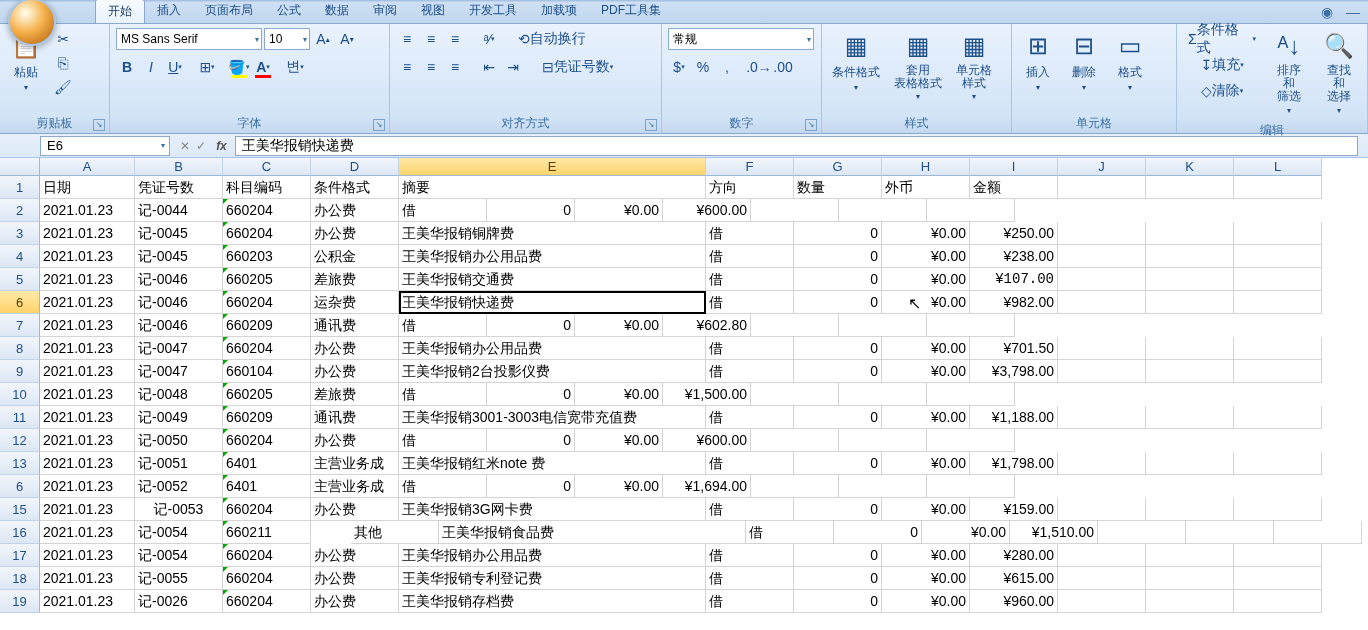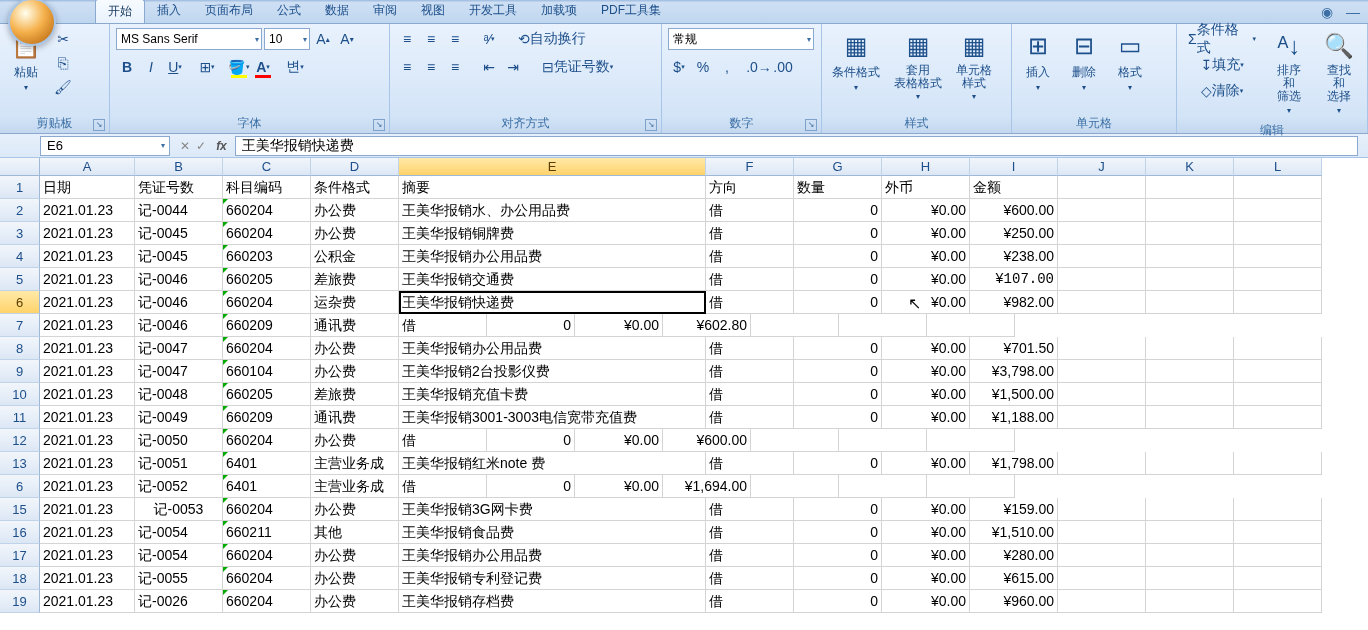--- a/index.html
+++ b/index.html
@@ -310,21 +310,20 @@
         <div class="gc" style="width: 88px;">金额</div>
         <div class="gc" style="width: 88px;"></div>
         <div class="gc" style="width: 88px;"></div>
         <div class="gc" style="width: 88px;"></div>
       </div>
       <div class="gr">
         <div class="gc" style="width: 95px;">2021.01.23</div>
         <div class="gc" style="width: 88px;">记-0044</div>
         <div class="gc tri" style="width: 88px;">660204</div>
         <div class="gc" style="width: 88px;">办公费</div>
-        <div class="gc" style="width: 307px;">王美华报销水、办公用品费</div>
         <div class="gc" style="width: 88px;">借</div>
         <div class="gc r" style="width: 88px;">0</div>
         <div class="gc r" style="width: 88px;">¥0.00</div>
         <div class="gc r" style="width: 88px;">¥600.00</div>
         <div class="gc" style="width: 88px;"></div>
         <div class="gc" style="width: 88px;"></div>
         <div class="gc" style="width: 88px;"></div>
       </div>
       <div class="gr">
         <div class="gc" style="width: 95px;">2021.01.23</div>
@@ -421,21 +420,20 @@
         <div class="gc r" style="width: 88px;">¥3,798.00</div>
         <div class="gc" style="width: 88px;"></div>
         <div class="gc" style="width: 88px;"></div>
         <div class="gc" style="width: 88px;"></div>
       </div>
       <div class="gr">
         <div class="gc" style="width: 95px;">2021.01.23</div>
         <div class="gc" style="width: 88px;">记-0048</div>
         <div class="gc tri" style="width: 88px;">660205</div>
         <div class="gc" style="width: 88px;">差旅费</div>
-        <div class="gc" style="width: 307px;">王美华报销充值卡费</div>
         <div class="gc" style="width: 88px;">借</div>
         <div class="gc r" style="width: 88px;">0</div>
         <div class="gc r" style="width: 88px;">¥0.00</div>
         <div class="gc r" style="width: 88px;">¥1,500.00</div>
         <div class="gc" style="width: 88px;"></div>
         <div class="gc" style="width: 88px;"></div>
         <div class="gc" style="width: 88px;"></div>
       </div>
       <div class="gr">
         <div class="gc" style="width: 95px;">2021.01.23</div>
@@ -502,21 +500,21 @@
         <div class="gc r" style="width: 88px;">¥0.00</div>
         <div class="gc r" style="width: 88px;">¥159.00</div>
         <div class="gc" style="width: 88px;"></div>
         <div class="gc" style="width: 88px;"></div>
         <div class="gc" style="width: 88px;"></div>
       </div>
       <div class="gr">
         <div class="gc" style="width: 95px;">2021.01.23</div>
         <div class="gc" style="width: 88px;">记-0054</div>
         <div class="gc tri" style="width: 88px;">660211</div>
-        <div class="gc" style="width: 88px;">其他</div>
+        <div class="gc" style="width: 88px; margin-left: 40px;">其他</div>
         <div class="gc" style="width: 307px;">王美华报销食品费</div>
         <div class="gc" style="width: 88px;">借</div>
         <div class="gc r" style="width: 88px;">0</div>
         <div class="gc r" style="width: 88px;">¥0.00</div>
         <div class="gc r" style="width: 88px;">¥1,510.00</div>
         <div class="gc" style="width: 88px;"></div>
         <div class="gc" style="width: 88px;"></div>
         <div class="gc" style="width: 88px;"></div>
       </div>
       <div class="gr">

